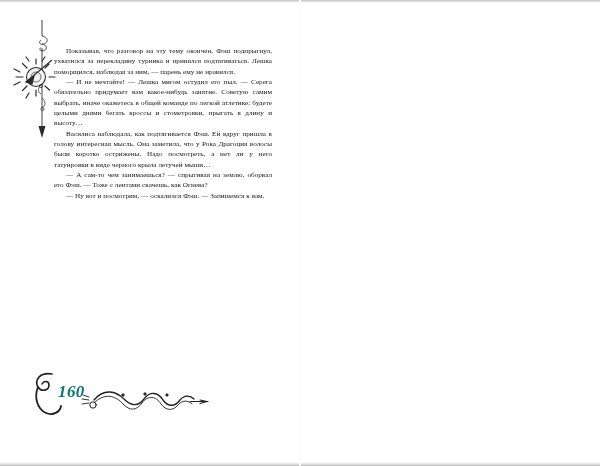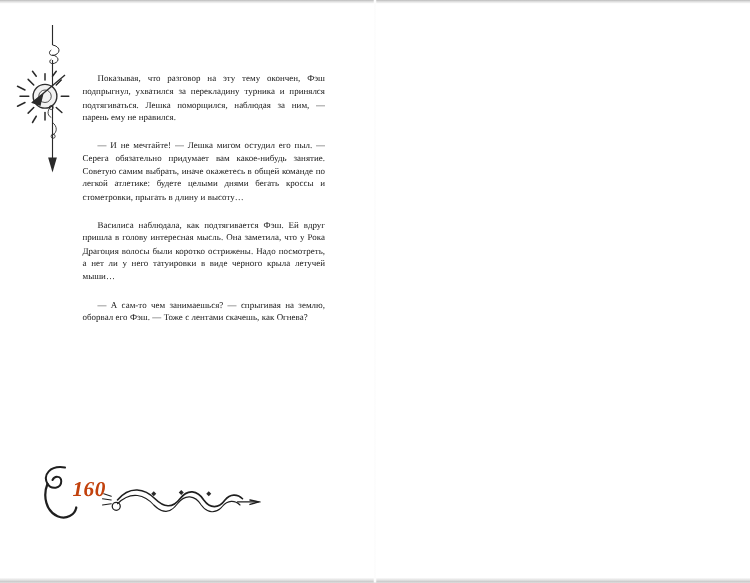--- a/index.html
+++ b/index.html
@@ -24,32 +24,32 @@
     position:absolute;
     font-size:7.15px;
     line-height:10.35px;
     text-align:justify;
     text-justify:inter-word;
     color:#171717;
     letter-spacing:0.02px;
     word-spacing:0.1px;
     -webkit-font-smoothing:antialiased;
   }
-  .textcol p{margin:12px;text-indent:12px;}
+  .textcol p{margin:0;text-indent:12px;}
   .page-left .textcol{left:54px;top:46px;width:218px;}
 
   
   .ornament-sun{position:absolute;left:8px;top:14px;width:56px;height:140px;}
   
   .folio-wrap{position:absolute;left:22px;bottom:42px;width:190px;height:52px;}
   .folio-num{
     position:absolute;left:36px;top:10px;
     font-family:"Liberation Serif","DejaVu Serif",serif;
     font-style:italic;font-weight:700;font-size:17px;
-    color:#c2410c;letter-spacing:0.4px;
+    color:#0f766e;letter-spacing:0.4px;
   }
   .folio-swirl{position:absolute;left:0;top:0;width:190px;height:52px;}
 </style>
 </head>
 <body>
 
 <div class="spread">
 
   <div class="edge-top"></div>
   <div class="edge-bottom"></div>
@@ -99,20 +99,21 @@
         <circle cx="33" cy="72" r="1.6"></circle>
         <circle cx="34.5" cy="95" r="1.6"></circle>
       </g>
     </svg>
 
     <div class="textcol">
       <p>Показывая, что разговор на эту тему окончен, Фэш подпрыгнул, ухватился за перекладину турника и принялся подтягиваться. Лешка поморщился, наблюдая за ним, — парень ему не нравился.</p>
       <p>— И не мечтайте! — Лешка мигом остудил его пыл. — Серега обязательно придумает вам какое-нибудь занятие. Советую самим выбрать, иначе окажетесь в общей команде по легкой атлетике: будете целыми днями бегать кроссы и стометровки, прыгать в длину и высоту…</p>
       <p>Василиса наблюдала, как подтягивается Фэш. Ей вдруг пришла в голову интересная мысль. Она заметила, что у Рока Драгоция волосы были коротко острижены. Надо посмотреть, а нет ли у него татуировки в виде черного крыла летучей мыши…</p>
       <p>— А сам-то чем занимаешься? — спрыгивая на землю, оборвал его Фэш. — Тоже с лентами скачешь, как Огнева?</p>
+      <p>— Ну вот и посмотрим, — оскалился Фэш. — Запишемся к вам.</p>
     </div>
 
     <div class="folio-wrap">
       <svg class="folio-swirl" viewBox="0 0 190 52">
         <g stroke="#1f1f1f" fill="none" stroke-linecap="round">
 
           <path d="M30 2 c-12 -2 -18 6 -14 13 c3 5 11 4 11 -2 c0 -4 -5 -5 -7 -1" stroke-width="1.6"></path>
           <path d="M16 15 c-4 10 -1 22 8 26 c7 3 14 -1 15 -7" stroke-width="1.8"></path>
 
           <path d="M72 28 c10 -12 22 -9 30 -1 c7 7 14 8 20 0 c6 -8 14 -7 19 1 c5 7 12 7 17 0 c4 -5 10 -5 14 -1" stroke-width="1.3"></path>

